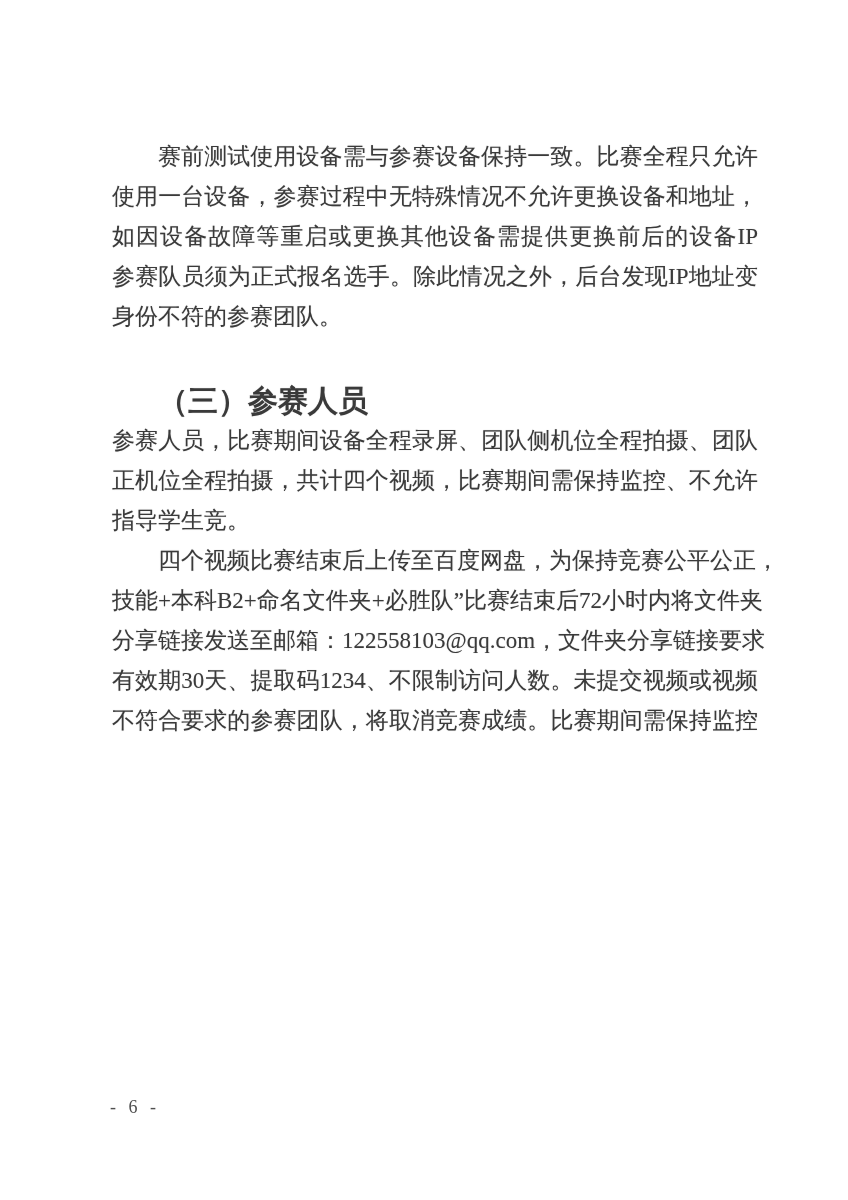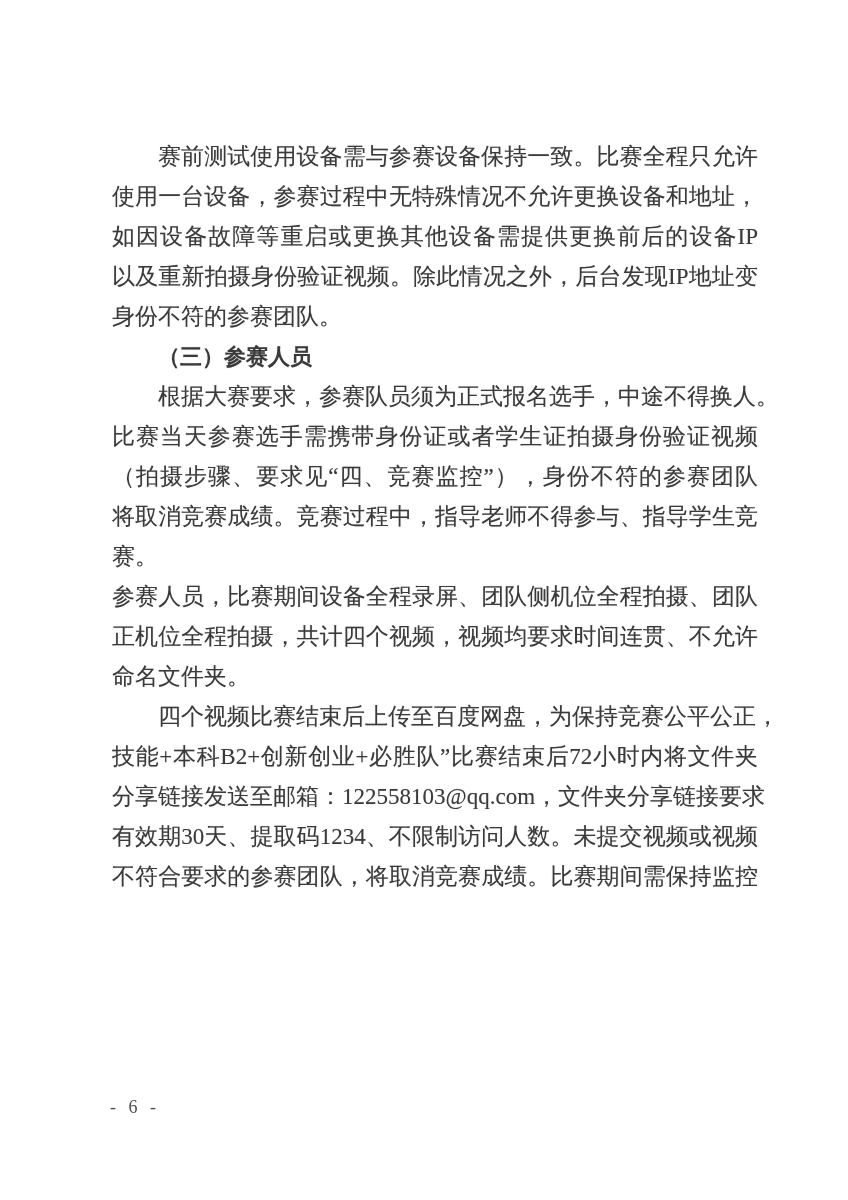--- a/index.html
+++ b/index.html
@@ -32,21 +32,22 @@
   }
   .line.fill {
     text-align: justify;
     text-align-last: justify;
   }
   .line.indent {
     text-indent: 46px;
   }
   .heading {
     font-weight: bold;
-    font-size: 22px;
+    font-size: 30px;
+    margin-top: 44px;
   }
   .page-number {
     position: absolute;
     left: 110px;
     top: 1096px;
     font-size: 18px;
     line-height: 22px;
     color: #4f4f4f;
     letter-spacing: 4px;
     font-family: "Liberation Serif", "DejaVu Serif", serif;
@@ -54,38 +55,31 @@
 </style>
 </head>
 <body>
 
 <div class="page">
   <div class="doc" id="doc">
       <div class="para">
         <div class="line indent fill">赛前测试使用设备需与参赛设备保持一致。比赛全程只允许</div>
         <div class="line fill">使用一台设备，参赛过程中无特殊情况不允许更换设备和地址，</div>
         <div class="line fill">如因设备故障等重启或更换其他设备需提供更换前后的设备IP</div>
-        <div class="line fill">以及重新拍摄身份验证视频。除此情况之外，后台发现IP地址变</div>
+        <div class="line fill">参赛队员须为正式报名选手。除此情况之外，后台发现IP地址变</div>
         <div class="line">身份不符的参赛团队。</div>
       </div>
       <div class="line heading indent">（三）参赛人员</div>
       <div class="para">
-        <div class="line indent fill">根据大赛要求，参赛队员须为正式报名选手，中途不得换人。</div>
-        <div class="line fill">比赛当天参赛选手需携带身份证或者学生证拍摄身份验证视频</div>
-        <div class="line fill">（拍摄步骤、要求见“四、竞赛监控”），身份不符的参赛团队</div>
-        <div class="line fill">将取消竞赛成绩。竞赛过程中，指导老师不得参与、指导学生竞</div>
-        <div class="line">赛。</div>
-      </div>
-      <div class="para">
         <div class="line fill">参赛人员，比赛期间设备全程录屏、团队侧机位全程拍摄、团队</div>
-        <div class="line fill">正机位全程拍摄，共计四个视频，视频均要求时间连贯、不允许</div>
-        <div class="line">命名文件夹。</div>
+        <div class="line fill">正机位全程拍摄，共计四个视频，比赛期间需保持监控、不允许</div>
+        <div class="line">指导学生竞。</div>
       </div>
       <div class="para">
         <div class="line indent fill">四个视频比赛结束后上传至百度网盘，为保持竞赛公平公正，</div>
-        <div class="line fill">技能+本科B2+创新创业+必胜队”比赛结束后72小时内将文件夹</div>
+        <div class="line fill">技能+本科B2+命名文件夹+必胜队”比赛结束后72小时内将文件夹</div>
         <div class="line fill">分享链接发送至邮箱：122558103@qq.com，文件夹分享链接要求</div>
         <div class="line fill">有效期30天、提取码1234、不限制访问人数。未提交视频或视频</div>
         <div class="line fill">不符合要求的参赛团队，将取消竞赛成绩。比赛期间需保持监控</div>
       </div>
     </div>
   <div class="page-number">- 6 -</div>
 </div>
 
 </body></html>

